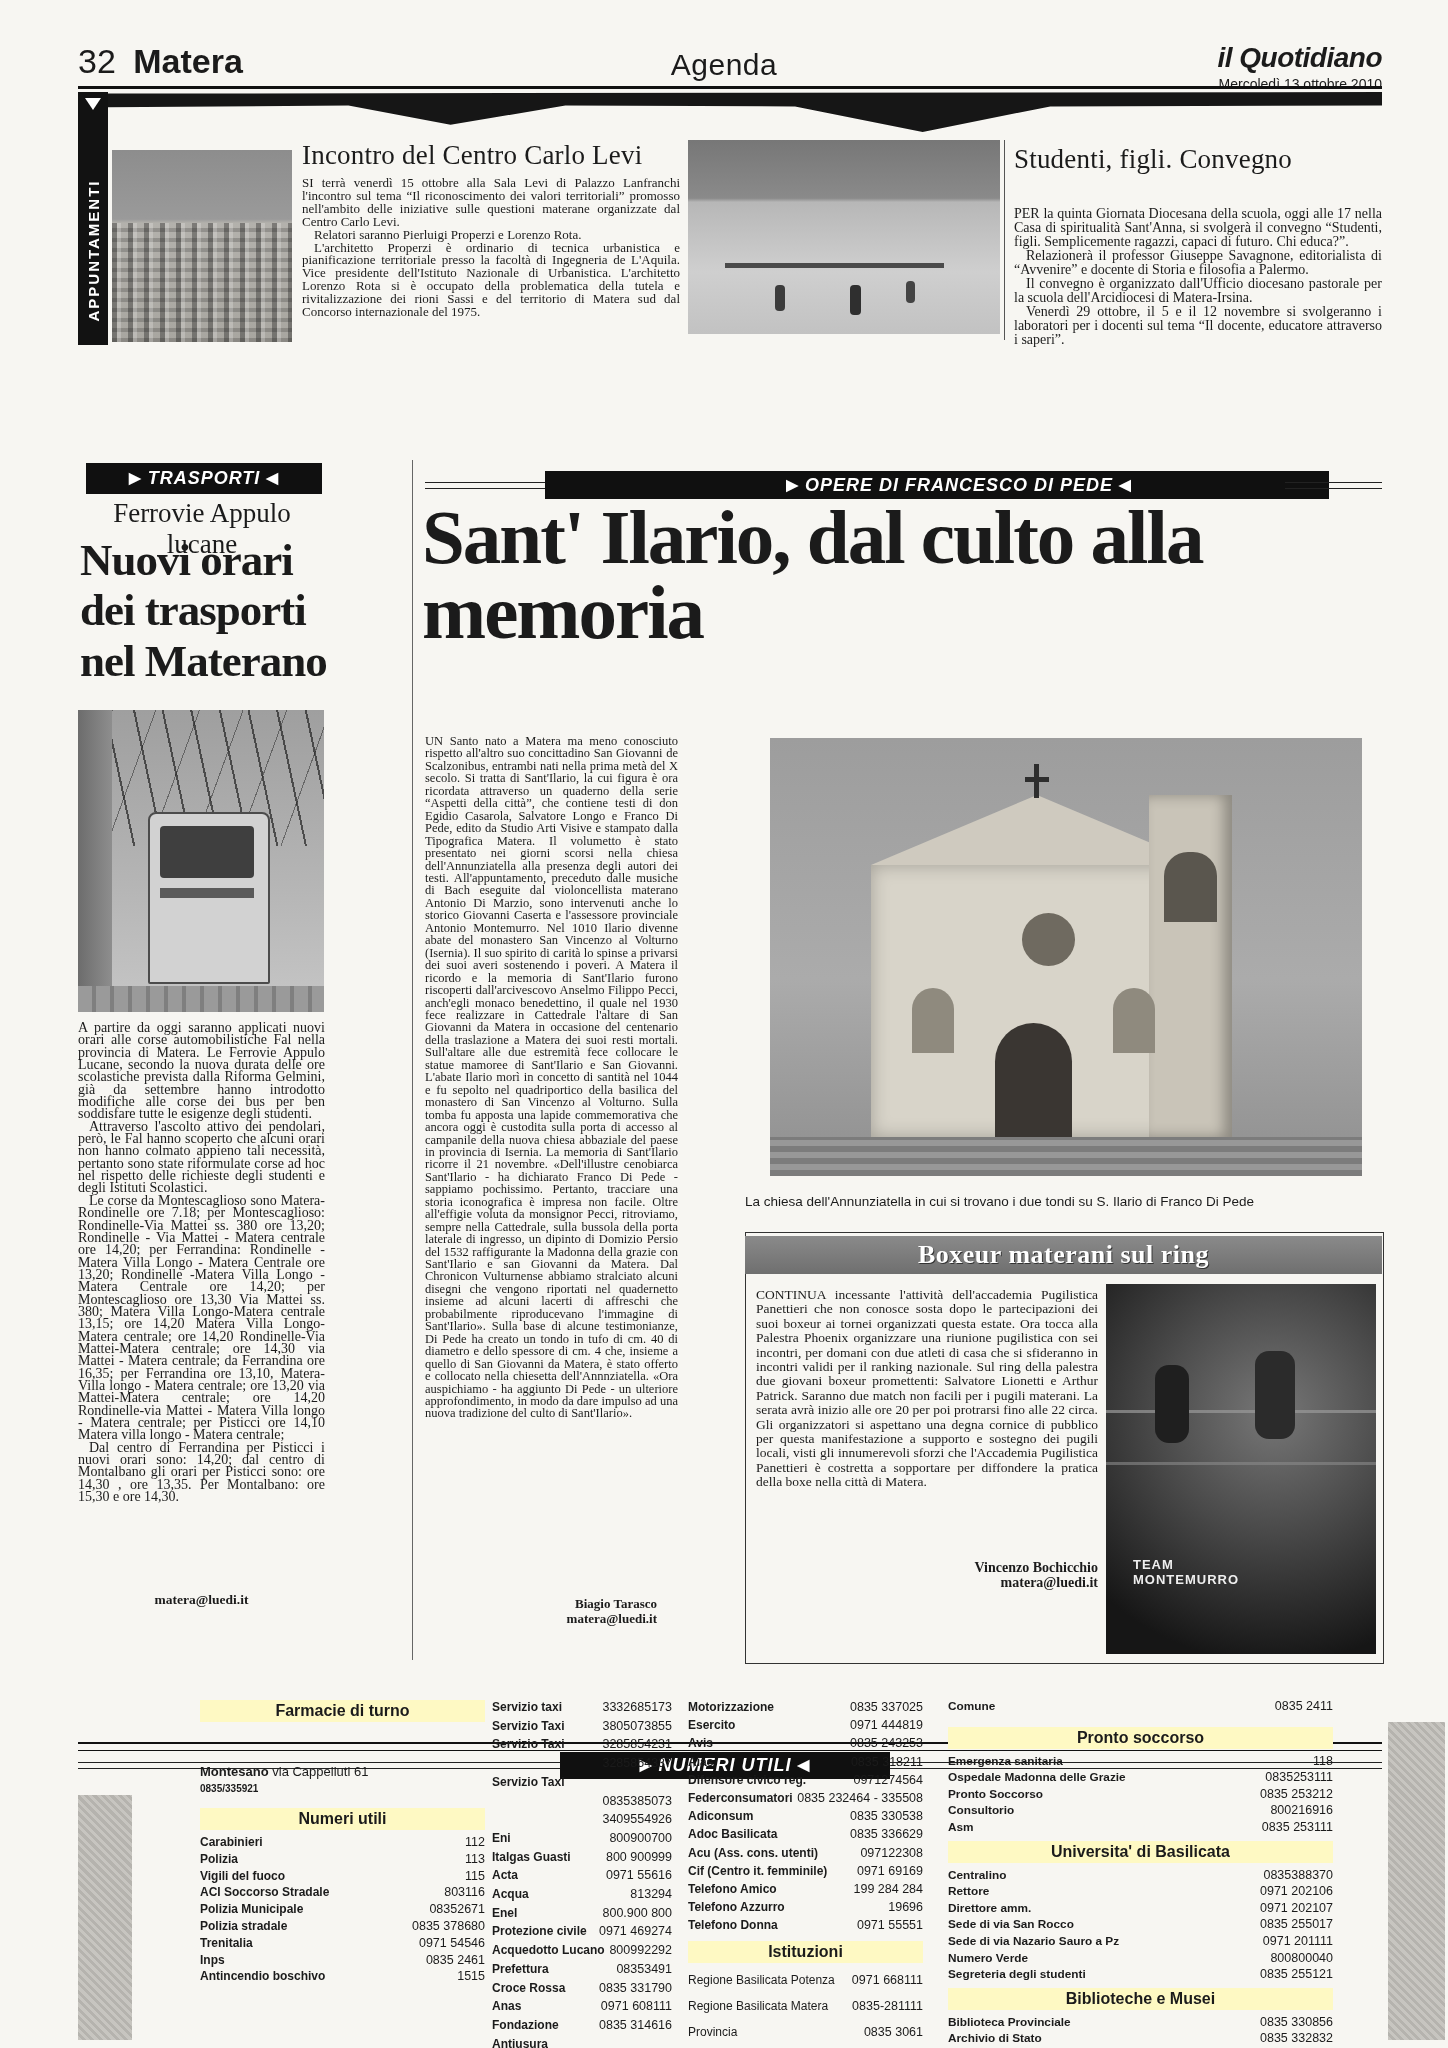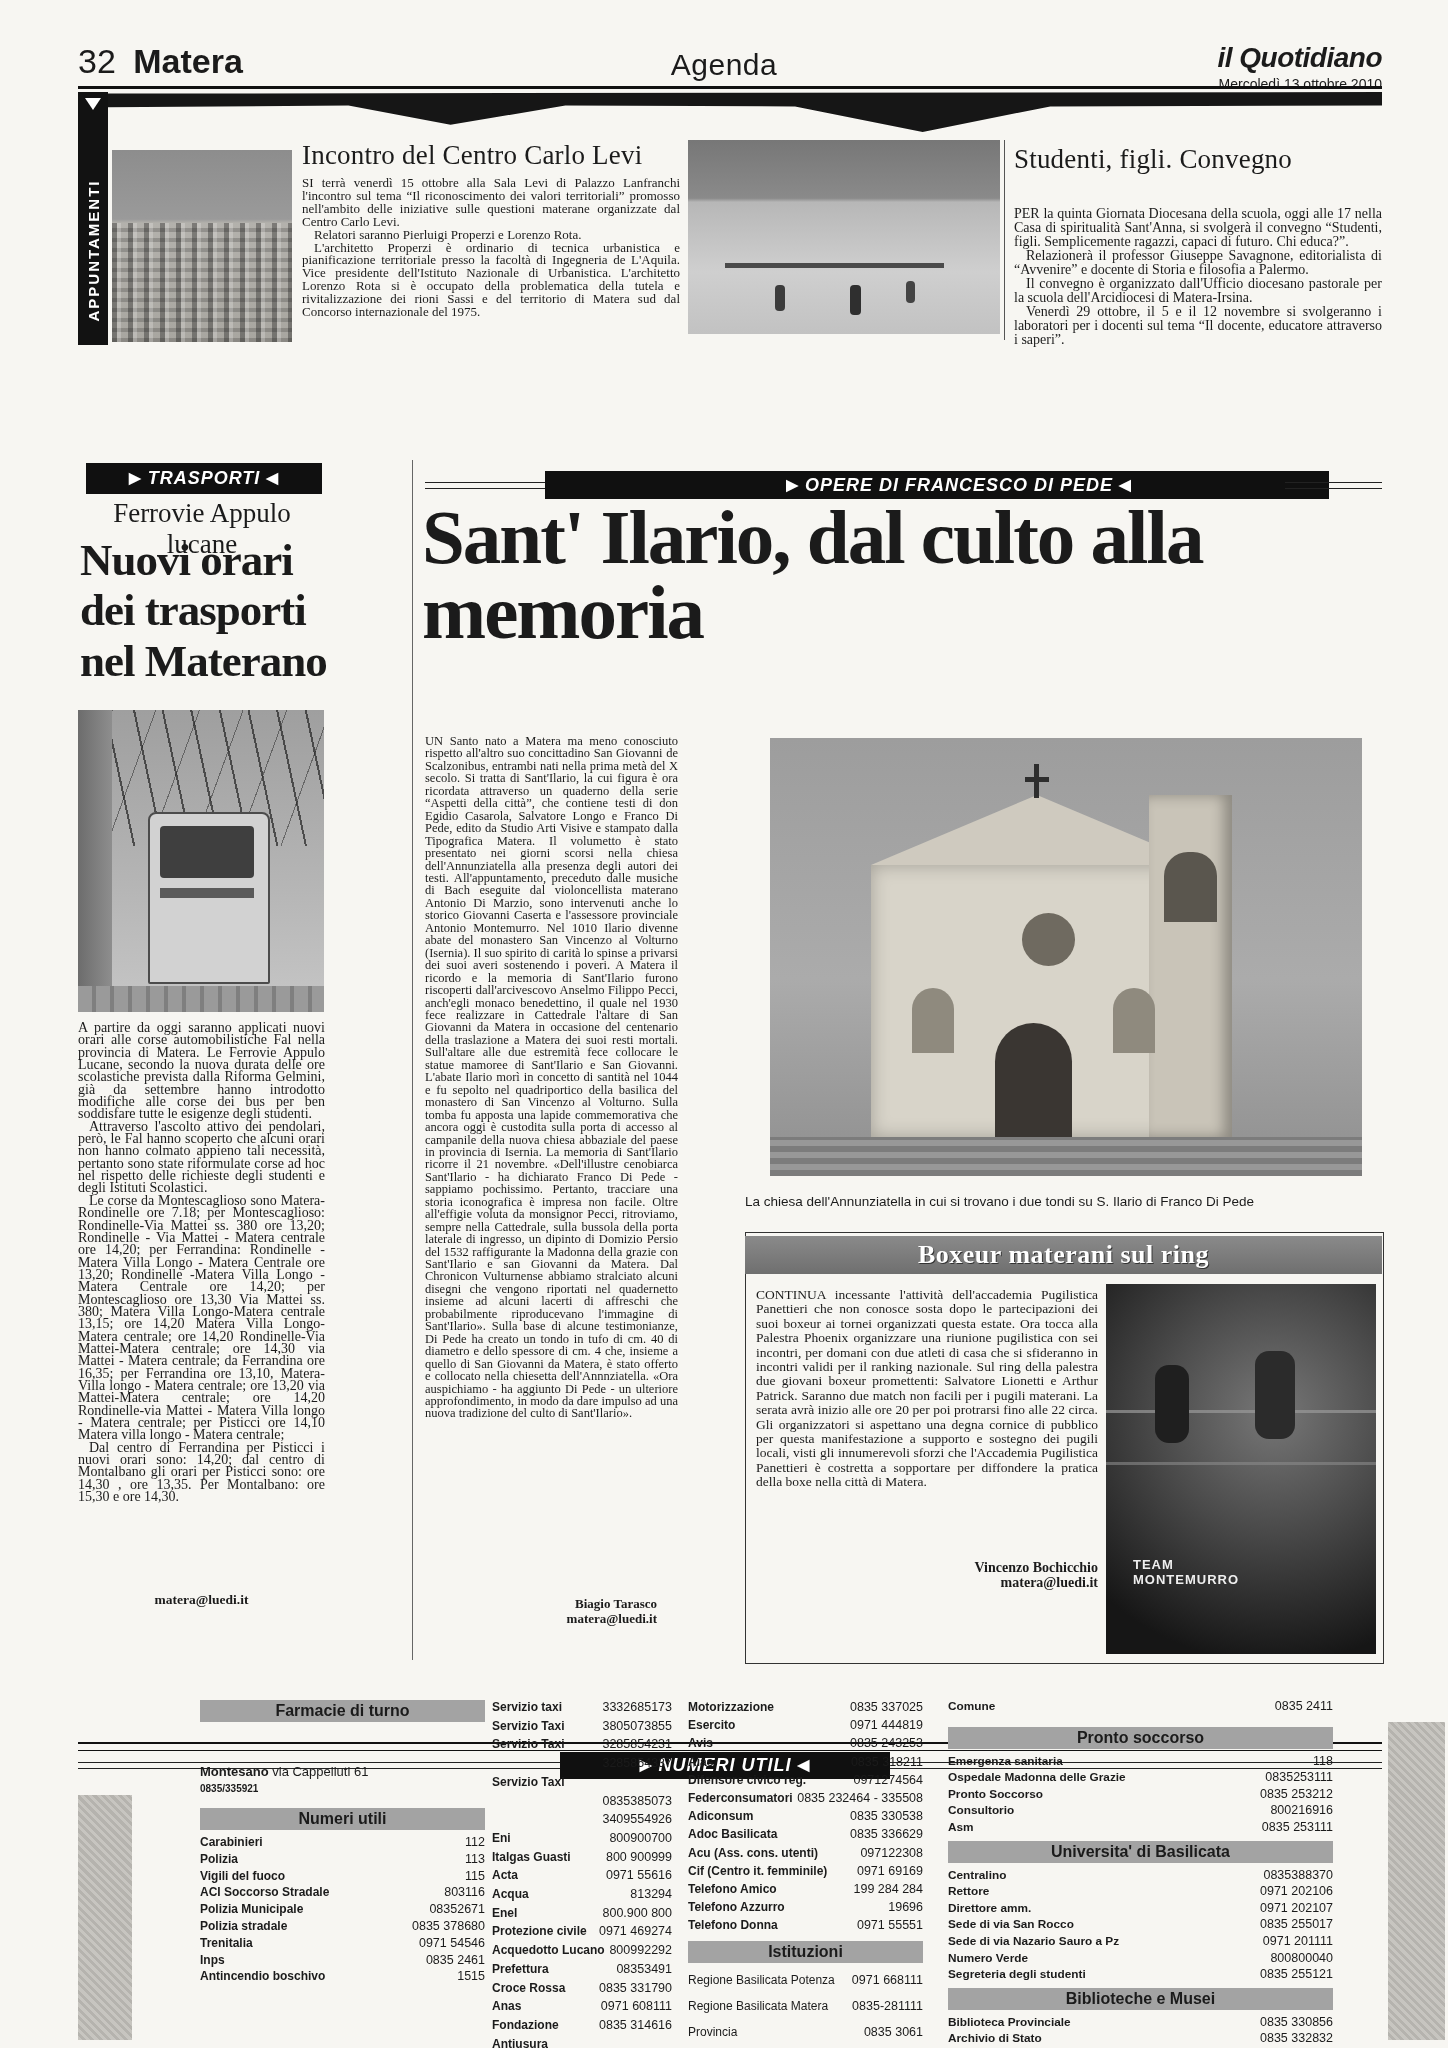--- a/index.html
+++ b/index.html
@@ -132,21 +132,21 @@
   
   .nu-rule{left:78px;top:1742px;width:1304px;height:6px;border-top:2px solid #111;border-bottom:1px solid #111;}
   .nu-banner{left:560px;top:1752px;width:330px;height:27px;font-size:18px;line-height:27px;}
   .nu-line-l{left:78px;top:1762px;width:482px;height:5px;border-top:1px solid #222;border-bottom:1px solid #222;}
   .nu-line-r{left:890px;top:1762px;width:492px;height:5px;border-top:1px solid #222;border-bottom:1px solid #222;}
   .gray-strip{background:repeating-linear-gradient(45deg,#c7c5c0 0 3px,#b5b3ae 3px 6px);}
   .strip-l{left:78px;top:1795px;width:54px;height:245px;}
   .strip-r{left:1388px;top:1722px;width:57px;height:318px;}
 
   .dir{font-family:"Liberation Sans",sans-serif;}
-  .dir-header{background:#a3a3a3;text-align:center;font-weight:700;font-size:16px;
+  .dir-header{background:#fef9c3;text-align:center;font-weight:700;font-size:16px;
       line-height:22px;height:22px;margin-bottom:4px;}
   .dir-row{display:flex;justify-content:space-between;align-items:baseline;}
   .dir-row .lb{font-weight:700;font-size:12px;}
   .dir-row .vl{font-size:12.5px;white-space:nowrap;}
   .col1{left:200px;top:1700px;width:285px;}
   .col1 .dir-row{line-height:16.8px;}
   .pharm{margin:42px 0 14px 0;font-size:13px;}
   .pharm .nm{font-weight:700;}
   .pharm .ph{font-weight:700;font-size:10px;margin-top:4px;}
   .col2{left:492px;top:1698px;width:180px;}

